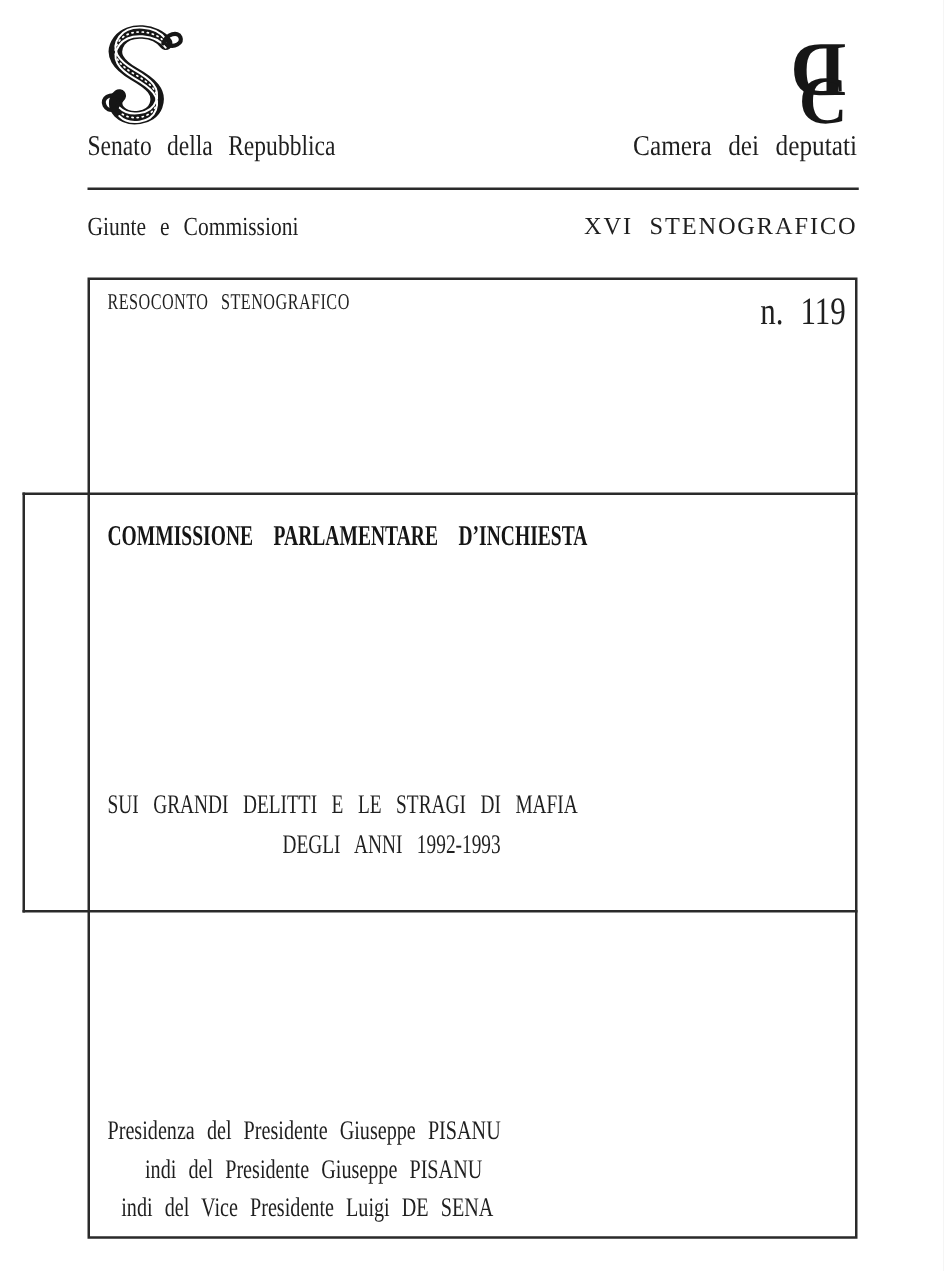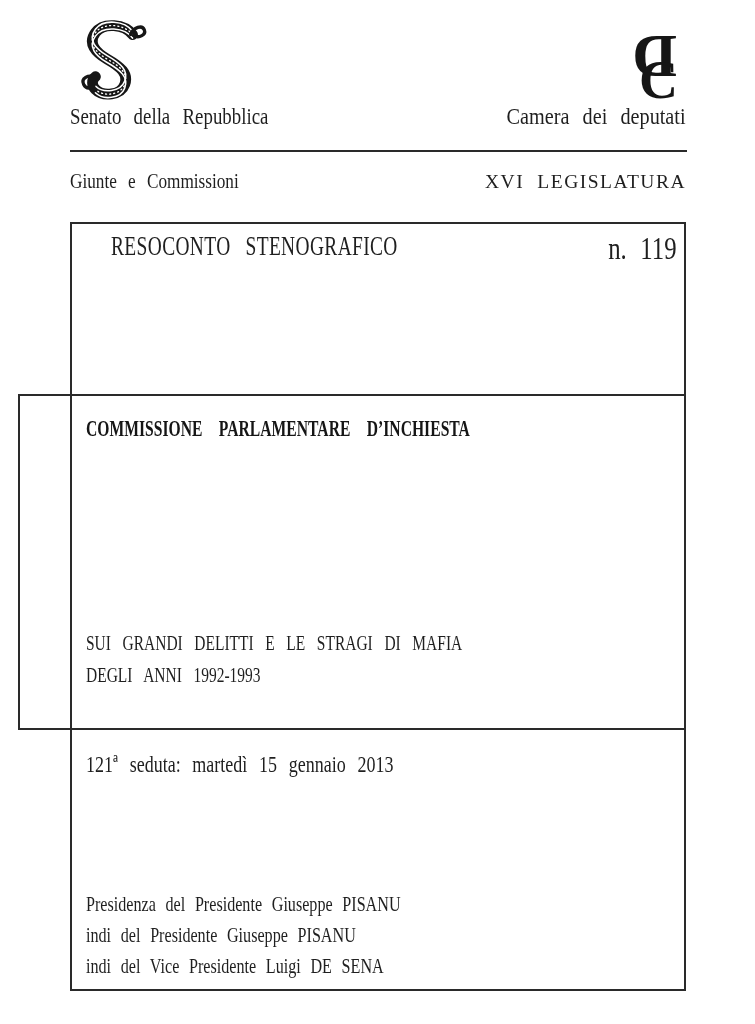--- a/index.html
+++ b/index.html
@@ -35,28 +35,28 @@
 
   
   .main-box { left:70px; top:222px; width:616px; height:769px;
               border:2px solid #2a2a2a; box-sizing:border-box; background:transparent; }
   .frame-div { height:2px; background:#2a2a2a; left:18px; width:668px; }
   .div-top { top:394px; }
   .div-bottom { top:728px; }
   .tab-vertical { left:18px; top:394px; width:2px; height:336px; background:#2a2a2a; }
 
   
-  .resoconto { left:86px; top:231px; font-size:27px; letter-spacing:0.5px; word-spacing:0.50em;margin-left:25px; }
+  .resoconto { left:86px; top:231px; font-size:18px; letter-spacing:0.5px; word-spacing:0.50em; }
   .rep-number { right:78px; top:231px; font-size:31px; text-align:right; word-spacing:0.30em; }
 
   .commission { left:86px; top:413px; font-size:23px; font-weight:bold; line-height:31.5px; word-spacing:0.80em; color:#151515; }
   .subject    { left:86px; top:627px; font-size:21.5px; line-height:32px; word-spacing:0.50em; }
   .seduta     { left:86px; top:751px; font-size:24px; word-spacing:0.40em; }
   .presidency { left:86px; top:889px; font-size:21.5px; line-height:31px; word-spacing:0.35em; }
-  .line { white-space:nowrap; }
+  .line { white-space:nowrap;text-align:center; }
 
   svg text { font-family:"Liberation Serif","DejaVu Serif",serif; }
 </style>
 </head>
 <body>
 
 <div class="page">
 
   <div class="abs senato-logo">
     <svg viewBox="0 0 70 88" width="72" height="86" aria-hidden="true">
@@ -86,21 +86,21 @@
   <div class="abs camera-label">
     <span class="tr sx88">Camera dei deputati</span>
   </div>
 
   <div class="abs header-rule"></div>
 
   <div class="abs giunte">
     <span class="t sx82">Giunte e Commissioni</span>
   </div>
   <div class="abs legislatura">
-    <span class="tr">XVI LEGISLATURA</span>
+    <span class="tr">XVI STENOGRAFICO</span>
   </div>
 
   <div class="abs main-box"></div>
   <div class="abs frame-div div-top"></div>
   <div class="abs frame-div div-bottom"></div>
   <div class="abs tab-vertical"></div>
 
   <div class="abs resoconto">
     <span class="t sx72">RESOCONTO STENOGRAFICO</span>
   </div>
@@ -110,23 +110,20 @@
 
   <div class="abs commission">
     <div class="line"><span class="t sx68">COMMISSIONE PARLAMENTARE D’INCHIESTA</span></div>
   </div>
 
   <div class="abs subject">
     <div class="line"><span class="t sx72">SUI GRANDI DELITTI E LE STRAGI DI MAFIA</span></div>
     <div class="line"><span class="t sx72">DEGLI ANNI 1992-1993</span></div>
   </div>
 
-  <div class="abs seduta">
-    <span class="t sx75">121ª seduta: martedì 15 gennaio 2013</span>
-  </div>
 
   <div class="abs presidency">
     <div class="line"><span class="t sx75">Presidenza del Presidente Giuseppe PISANU</span></div>
     <div class="line"><span class="t sx75">indi del Presidente Giuseppe PISANU</span></div>
     <div class="line"><span class="t sx75">indi del Vice Presidente Luigi DE SENA</span></div>
   </div>
 
 </div>
 
 </body></html>

